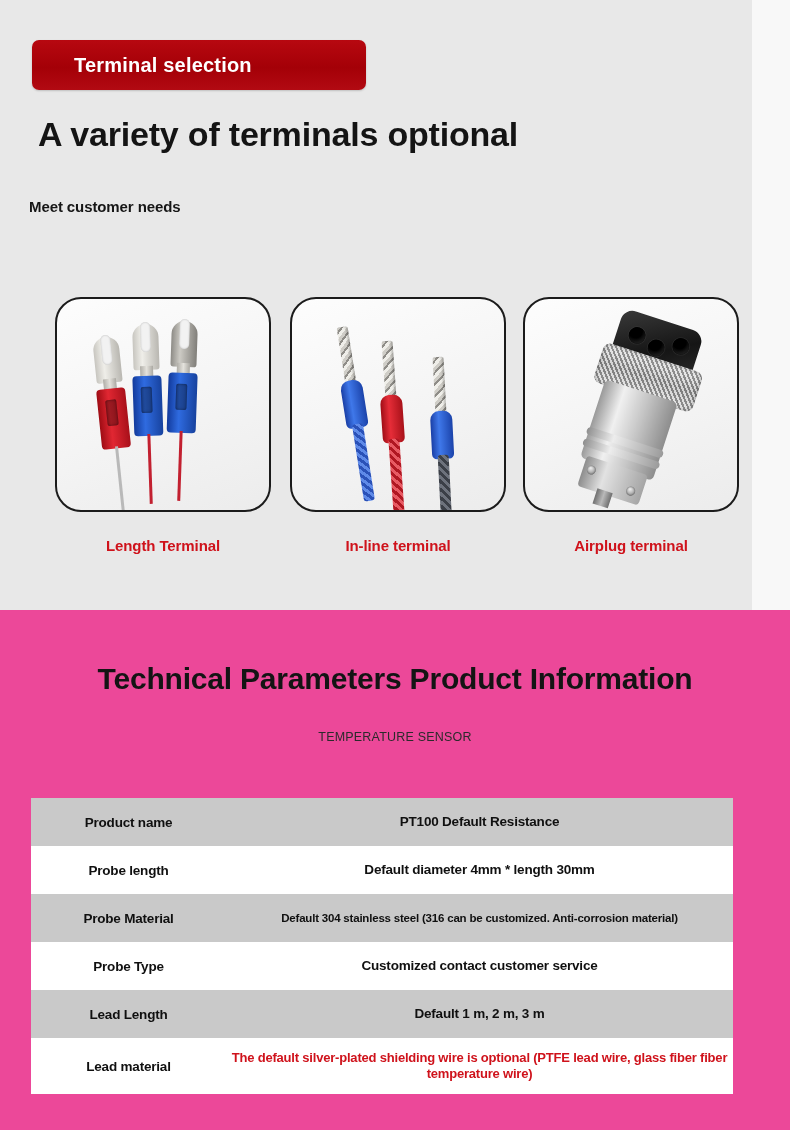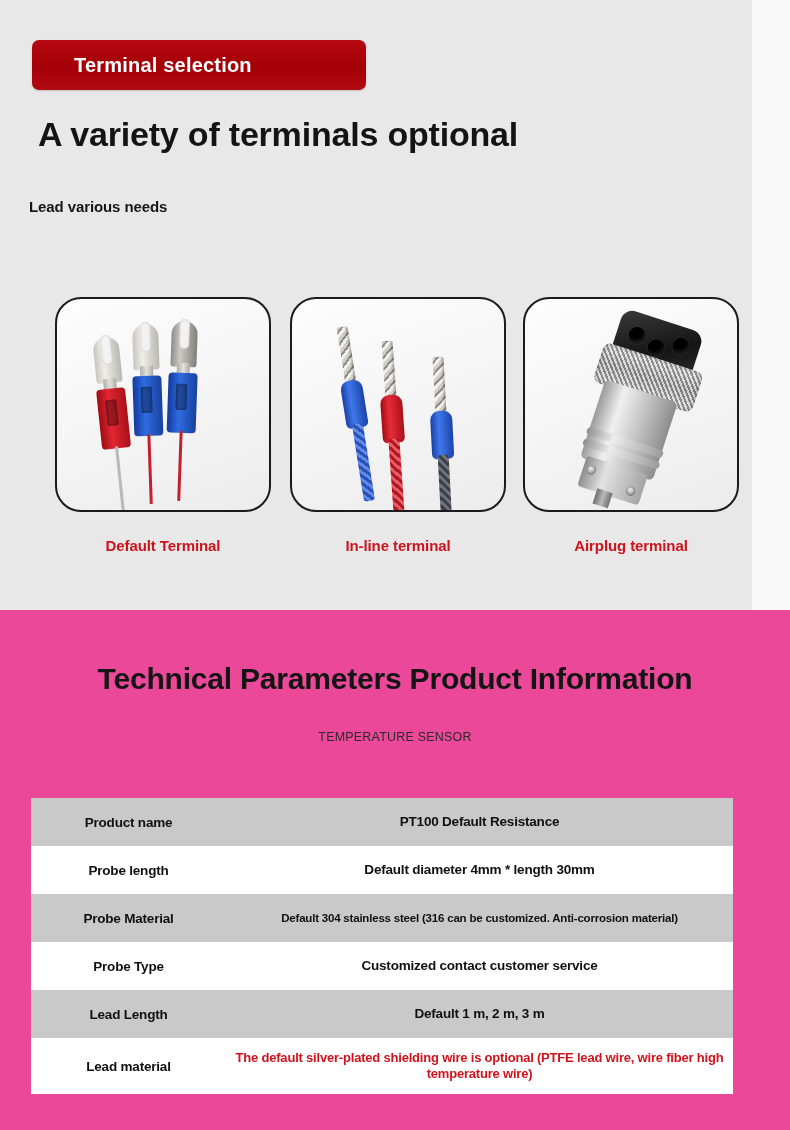--- a/index.html
+++ b/index.html
@@ -266,21 +266,21 @@
 <body>
 
 <div class="section-terminals">
 
   <div class="badge">
     <span class="badge-label">Terminal selection</span>
   </div>
 
   <div class="headline">A variety of terminals optional</div>
 
-  <div class="subline">Lead various needs</div>
+  <div class="subline">Meet customer needs</div>
 
   <div class="cards">
 
     <div class="card-wrap c1">
       <div class="card">
         <div class="spade" style="left:48px; top:38px; transform:rotate(-6deg);">
           <div class="fork"></div>
             <div class="neck"></div>
           <div class="barrel bar-red"></div>
             <div class="wire" style="background:#b9b9b9;"></div>
@@ -291,21 +291,21 @@
           <div class="barrel bar-blue"></div>
             <div class="wire" style="background:#c22030;"></div>
         </div>
         <div class="spade" style="left:128px; top:22px; transform:rotate(2deg);">
           <div class="fork" style="background:linear-gradient(90deg,#8d8b86,#cdcbc5 35%,#807e79);"></div>
           <div class="neck"></div>
           <div class="barrel bar-blue"></div>
             <div class="wire" style="background:#c22030;"></div>
         </div>
       </div>
-      <div class="card-caption">Default Terminal</div>
+      <div class="card-caption">Length Terminal</div>
     </div>
 
     <div class="card-wrap c2">
       <div class="card">
         <div class="ferrule" style="left:50px; top:28px; transform:rotate(-9deg);">
           <div class="pin"></div>
             <div class="cap cap-blue"></div>
             <div class="cord cord-blue"></div>
         </div>
         <div class="ferrule" style="left:95px; top:42px; transform:rotate(-4deg);">
@@ -369,17 +369,17 @@
       <tr class="even">
         <td class="cell-key">Probe Type</td>
         <td class="cell-val">Customized contact customer service</td>
       </tr>
       <tr class="odd">
         <td class="cell-key">Lead Length</td>
         <td class="cell-val">Default 1 m, 2 m, 3 m</td>
       </tr>
       <tr class="even tall">
         <td class="cell-key">Lead material</td>
-        <td class="cell-val accent">The default silver-plated shielding wire is optional (PTFE lead wire, wire fiber high temperature wire)</td>
+        <td class="cell-val accent">The default silver-plated shielding wire is optional (PTFE lead wire, glass fiber fiber temperature wire)</td>
       </tr>
     </tbody>
   </table>
 </div>
 
 </body></html>

